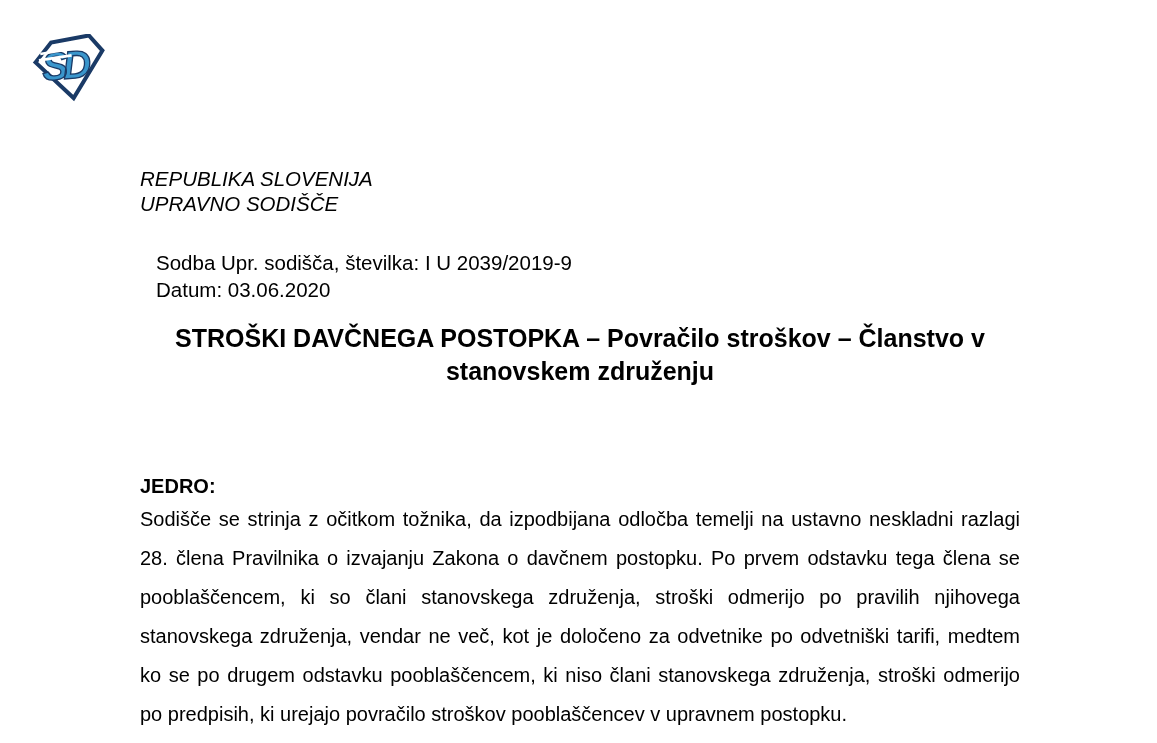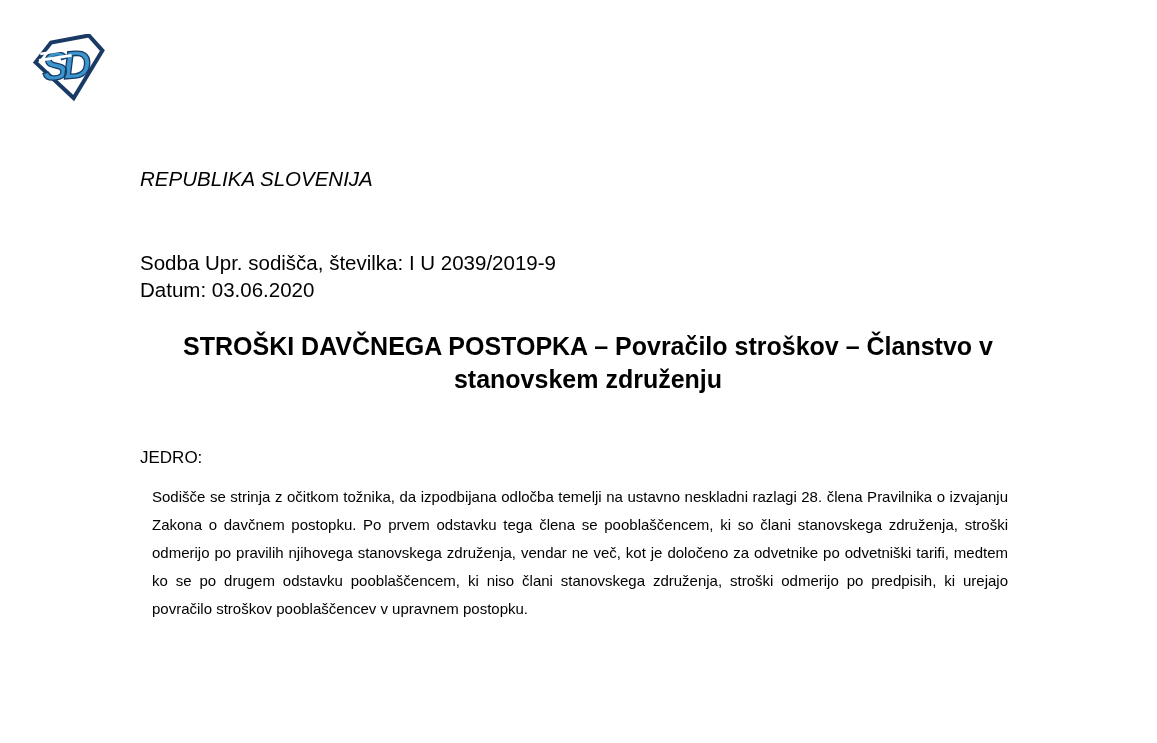--- a/index.html
+++ b/index.html
@@ -39,52 +39,53 @@
     top: 166px;
     left: 0;
     font-size: 20.5px;
     line-height: 25px;
     white-space: nowrap;
     font-style: italic;
   }
   .meta-block {
     position: absolute;
     top: 249px;
-    left: 0;
+    left: 16px;
     font-size: 20.5px;
     line-height: 27px;
     white-space: nowrap;
   }
   .doc-title {
     position: absolute;
     top: 322px;
     left: 0;
     width: 880px;
-    margin: 8px;
+    margin: 0;
     font-size: 25px;
     font-weight: bold;
     line-height: 33px;
     text-align: center;
   }
   .section {
     position: absolute;
     left: 0;
     width: 880px;
   }
   .section-jedro { top: 444px; }
   .section-izrek { top: 688px; }
   .sec-heading {
-    font-size: 17px;
-    font-weight: normal;
+    font-size: 20px;
+    font-weight: bold;
     line-height: 27px;
+    margin-top: 29px;
   }
   .sec-body {
-    margin: 12px;
-    font-size: 15px;
-    line-height: 28px;
+    margin: 0;
+    font-size: 20px;
+    line-height: 39px;
     text-align: justify;
     text-align-last: left;
   }
 </style>
 </head>
 <body>
 
 <div class="page">
 
   <div class="logo">
@@ -94,20 +95,21 @@
         <text x="16" y="50" font-size="44" font-weight="bold" font-style="italic" font-family="Liberation Sans, sans-serif" letter-spacing="-6" stroke-width="1.5" fill="#3a96cc" stroke="#1a3a66">SD</text>
         <path d="M 15,20 L 56,16 M 13,27 L 50,24" stroke="#ffffff" stroke-width="3" fill="none"></path>
       </g>
     </svg>
   </div>
 
   <div class="content">
 
     <div class="header-block">
       <div>REPUBLIKA SLOVENIJA</div>
+      <div>UPRAVNO SODIŠČE</div>
     </div>
 
     <div class="meta-block">
       <div>Sodba Upr. sodišča, številka: I U 2039/2019-9</div>
       <div>Datum: 03.06.2020</div>
     </div>
 
     <h1 class="doc-title">STROŠKI DAVČNEGA POSTOPKA – Povračilo stroškov – Članstvo v stanovskem združenju</h1>
 
     <div class="section section-jedro">

